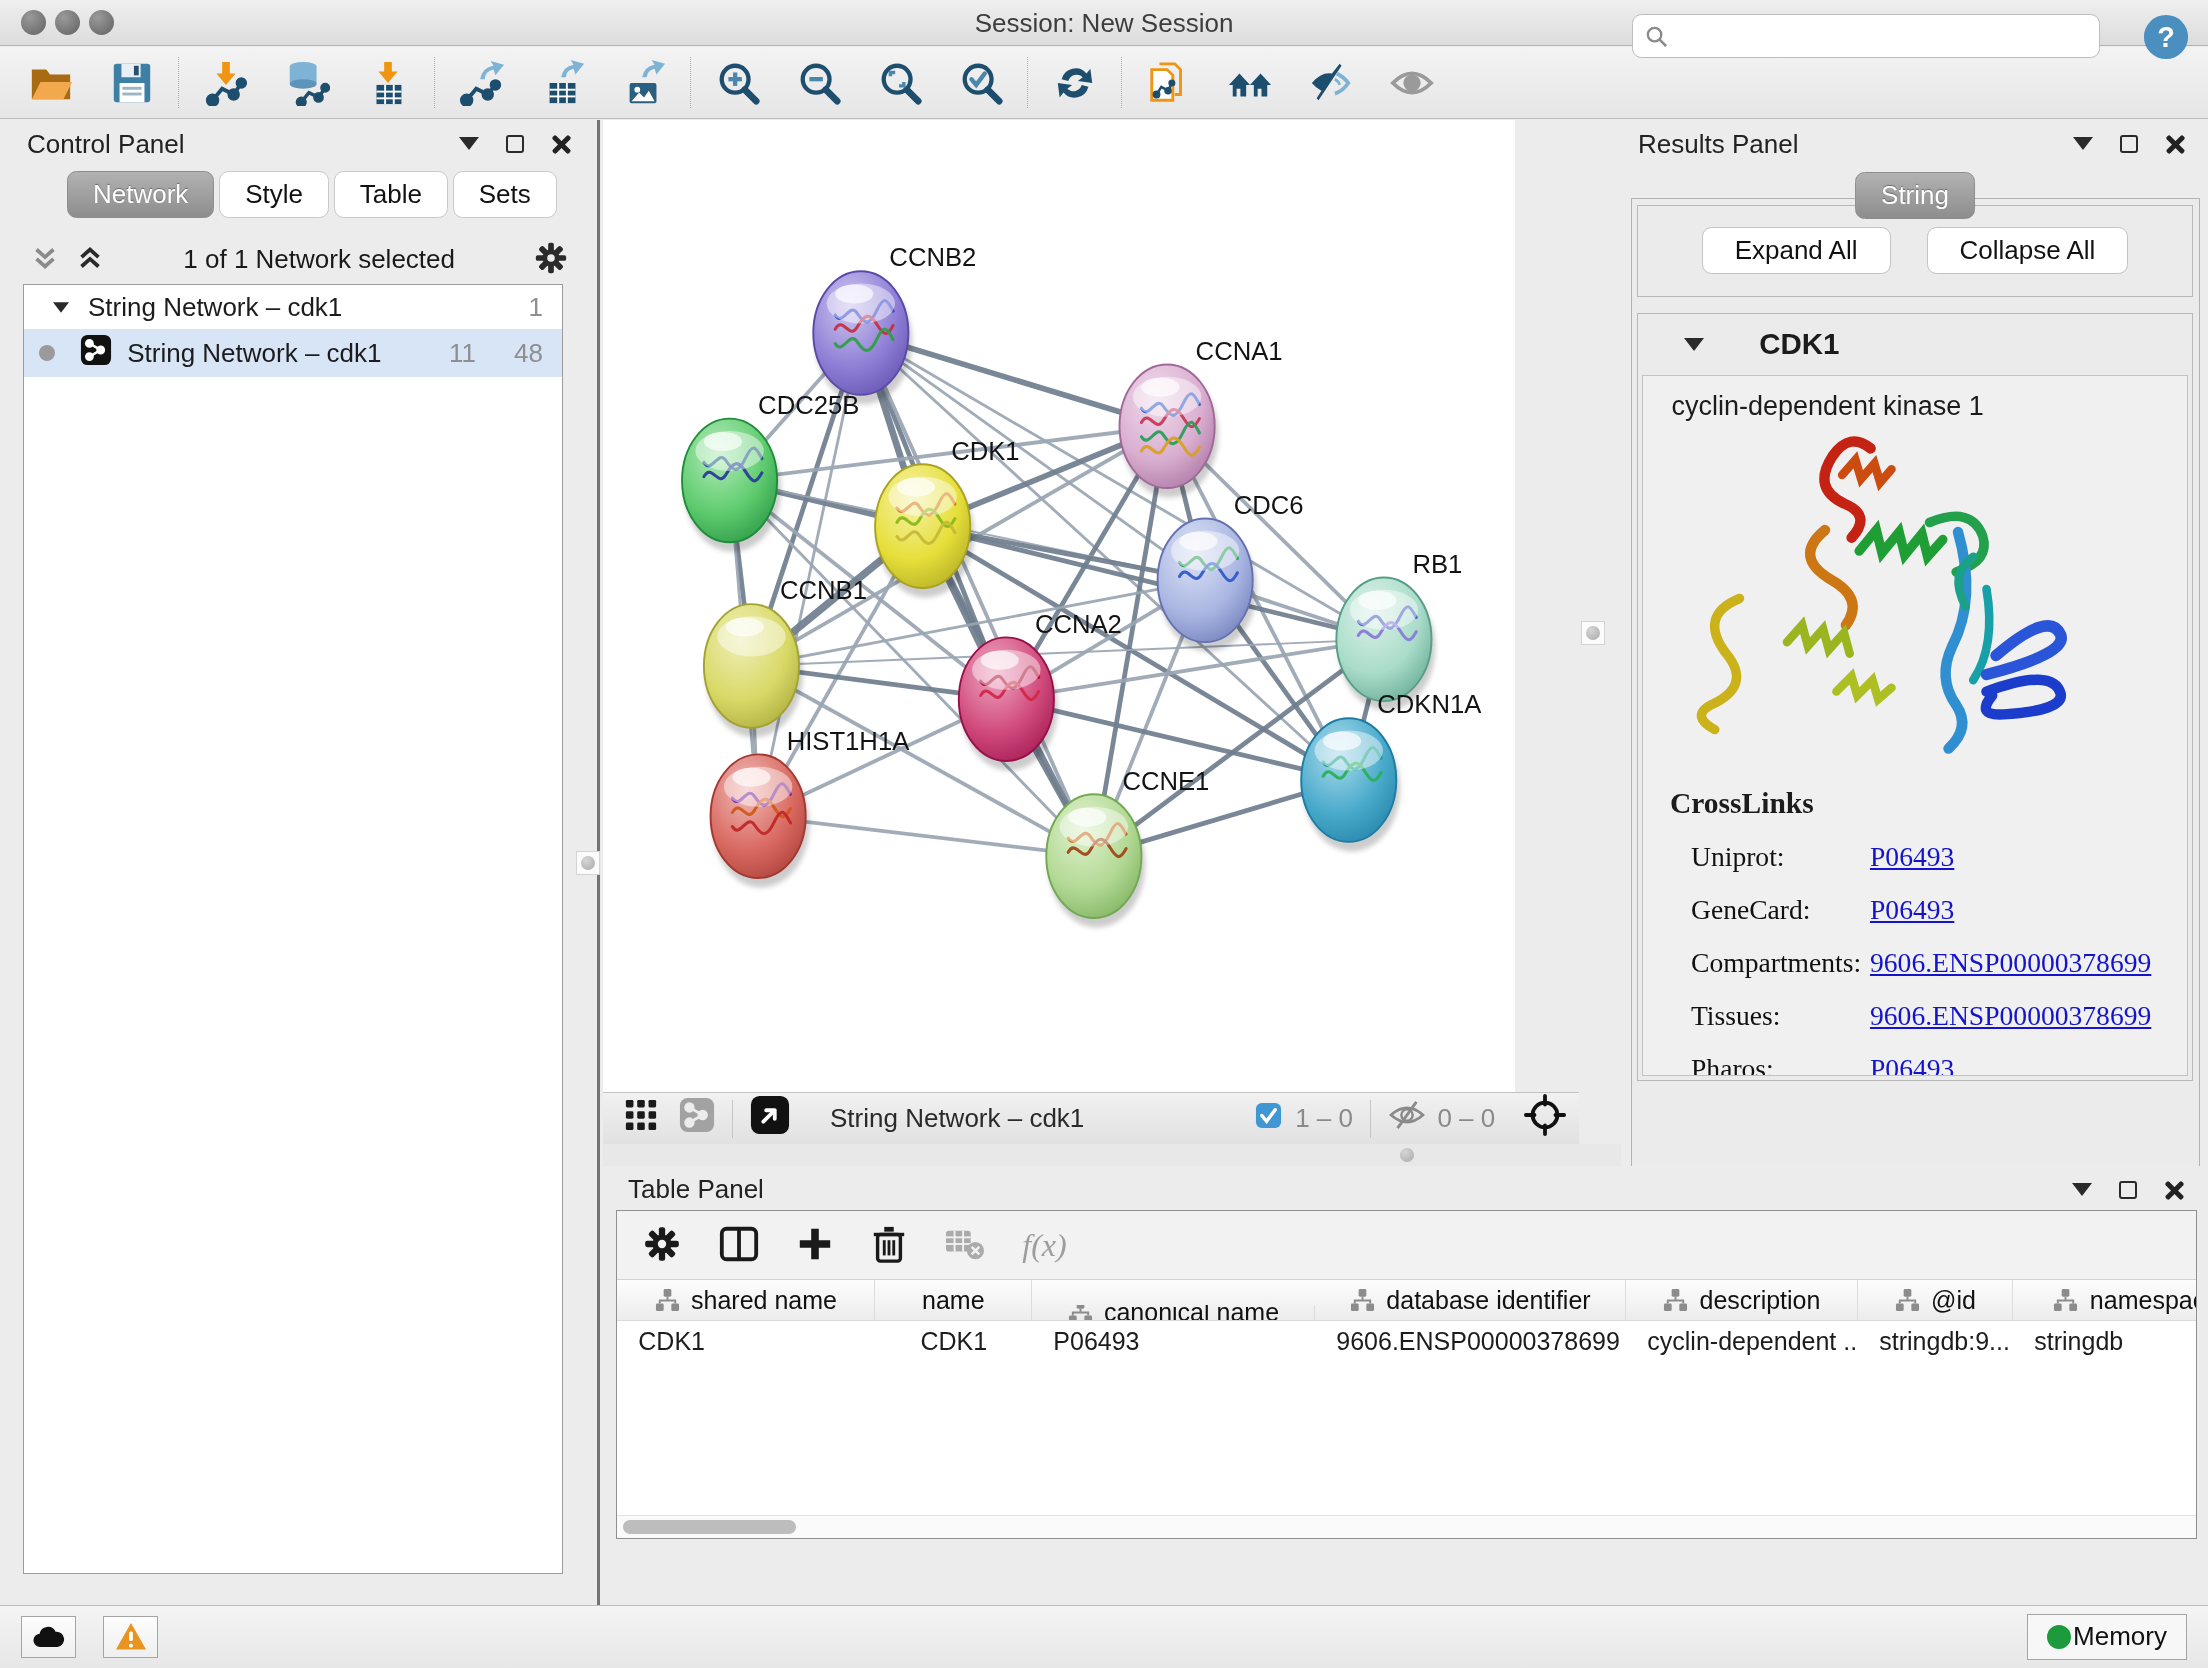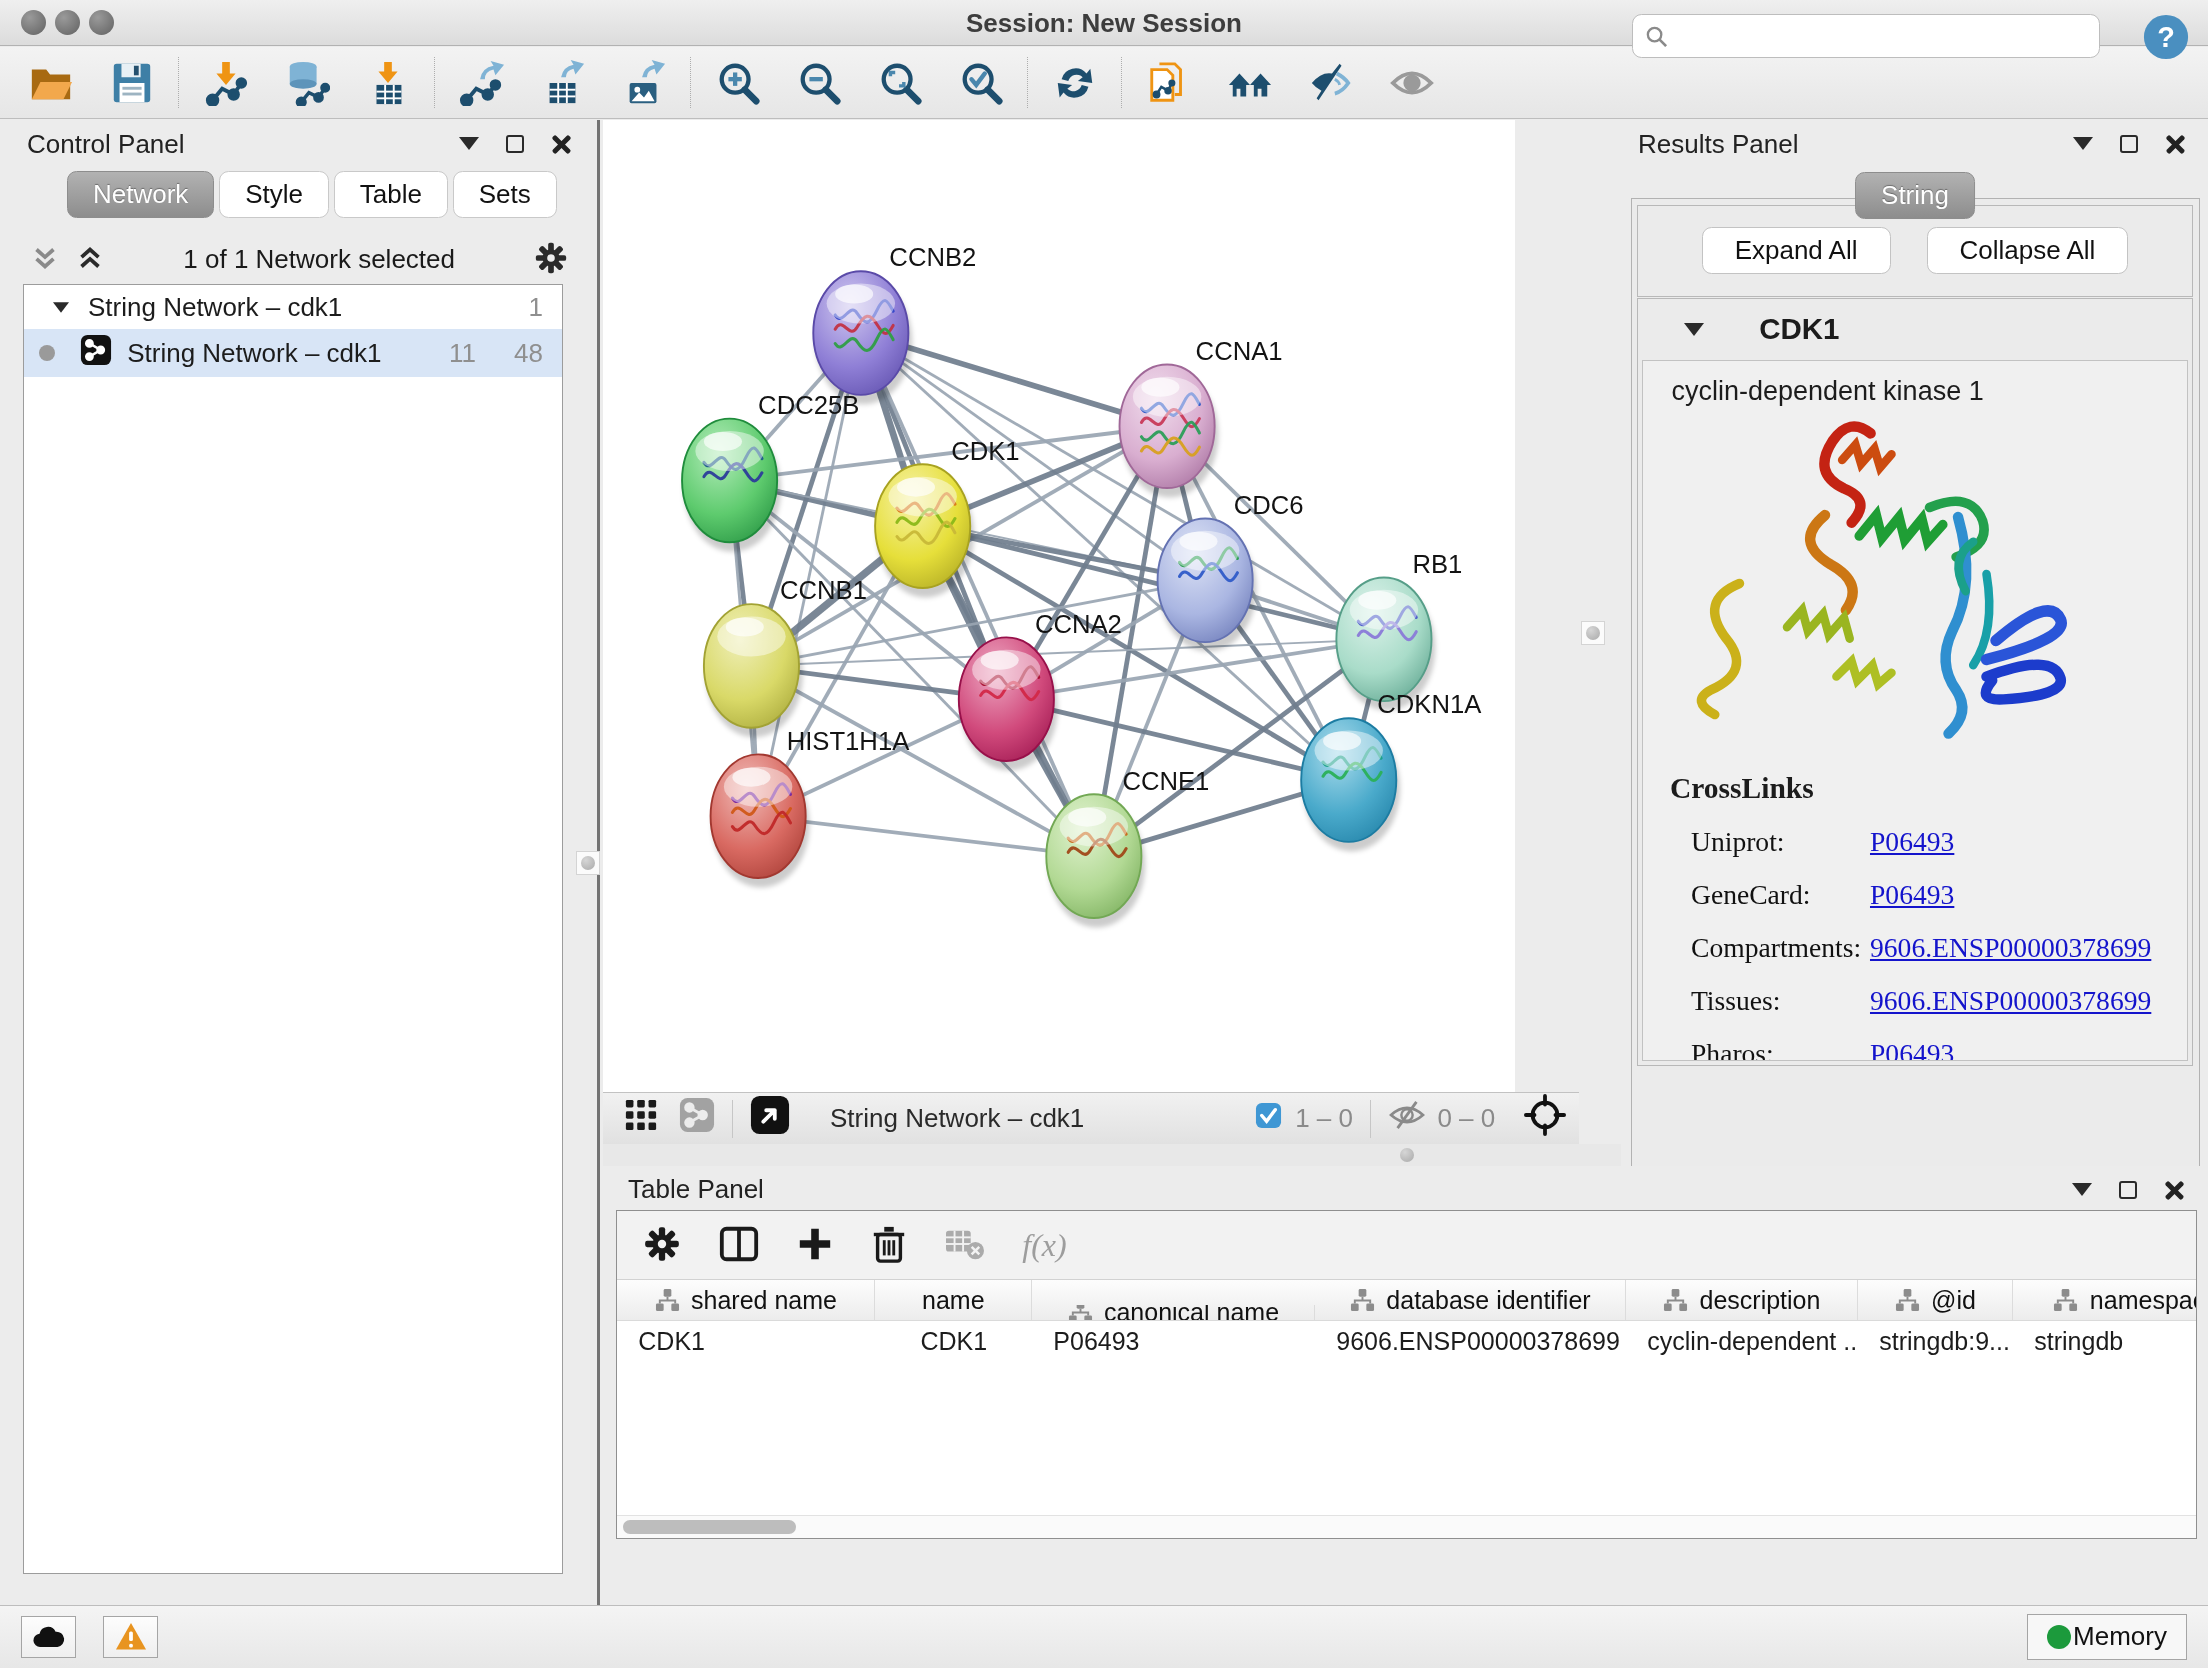--- a/index.html
+++ b/index.html
@@ -6,21 +6,21 @@
   html,body{margin:0;padding:0;background:#d8d8d8;font-family:"Liberation Sans",sans-serif;}
   *{box-sizing:border-box;}
   .app{position:relative;width:2208px;height:1668px;background:#ececec;overflow:hidden;color:#1c1c1c;}
 
   
   .titlebar{position:absolute;left:0;top:0;width:2208px;height:46px;
     background:linear-gradient(#efefef,#dcdcdc);border-bottom:1px solid #b2b2b2;}
   .traffic{position:absolute;top:9.5px;width:25px;height:25px;border-radius:50%;
     background:radial-gradient(circle at 35% 30%,#9a9a9a,#616161);}
   .title-text{position:absolute;left:0;top:0;width:100%;height:46px;line-height:46px;
-    text-align:center;font-size:26px;font-weight:bold;color:#3d3d3d;}
+    text-align:center;font-size:26px;font-weight:normal;color:#3d3d3d;}
 
   
   .toolbar{position:absolute;left:0;top:47px;width:2208px;height:72px;
     background:linear-gradient(#f3f3f3,#e6e6e6);border-bottom:1px solid #bdbdbd;
     display:flex;align-items:center;padding-left:25px;}
   .tb-btn{width:51px;height:51px;display:flex;align-items:center;justify-content:center;flex:none;}
   .tb-gap{width:30px;flex:none;}
   .tb-sep{width:0;height:51px;border-left:1.9px dotted #adadad;margin:0 21px;flex:none;}
   .search-wrap{position:absolute;left:1632px;top:14.3px;width:468px;height:44px;background:#fff;
     border:1px solid #bdbdbd;border-radius:9.5px;display:flex;align-items:center;padding:0 11.4px;}
@@ -72,21 +72,21 @@
   .h-splitter{position:absolute;left:603px;top:1144px;width:1605px;height:22px;background:#e8e8e8;}
   .h-splitter i{position:absolute;left:797px;top:3.8px;width:14.3px;height:14.3px;border-radius:50%;
     background:radial-gradient(circle at 35% 30%,#d6d6d6,#a9a9a9);}
 
   
   .results-panel{position:absolute;left:1621px;top:120px;width:588px;height:1046px;background:#ececec;}
   .rp-title{position:absolute;left:17px;top:8.6px;}
   .rp-controls{right:23px;top:13.3px;}
   .string-tab{position:absolute;left:50%;transform:translateX(-50%);top:52px;z-index:2;margin:0;}
   .rp-outer{position:absolute;left:9.5px;top:78px;width:569px;height:1012px;border:1.9px solid #b2b2b2;background:#ebebeb;padding:5.7px;}
-  .rp-buttons{height:92px;border:1.9px solid #b8b8b8;display:flex;align-items:center;justify-content:center;gap:36px;margin-bottom:1px;}
+  .rp-buttons{height:92px;border:1.9px solid #b8b8b8;display:flex;align-items:center;justify-content:center;gap:36px;margin-bottom:16px;}
   .rp-btn{height:47px;padding:0 32px;background:#fff;border:1px solid #c3c3c3;border-radius:9.5px;
     font-size:26px;display:flex;align-items:center;color:#111;}
   .rp-entry{border:1.9px solid #b8b8b8;height:768px;display:flex;flex-direction:column;}
   .entry-header{height:61px;display:flex;align-items:center;flex:none;}
   .entry-header .tri-down{margin-left:46px;}
   .entry-gene{font-size:29.5px;font-weight:bold;margin-left:55px;}
   .entry-content{flex:1;margin:0 3.8px 3.8px 3.8px;border:1px solid #c2c2c2;background:#f0f0f0;overflow:hidden;position:relative;}
   .entry-desc{font-size:27px;margin:15px 0 0 28.5px;}
   .structure{position:absolute;left:30px;top:42px;}
   .crosslinks{position:absolute;left:0;top:411px;width:100%;font-family:"Liberation Serif",serif;}

